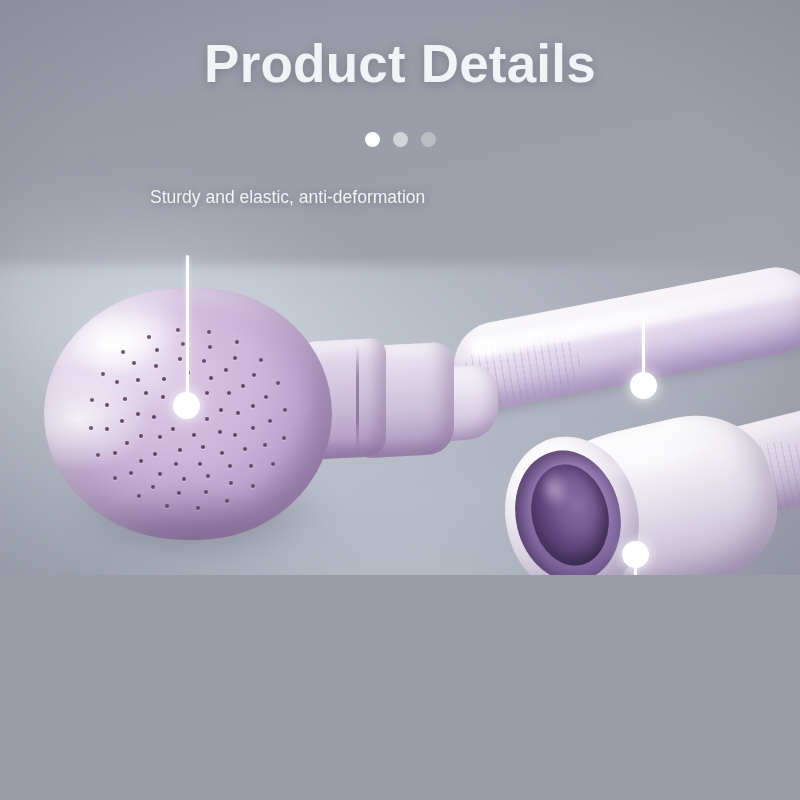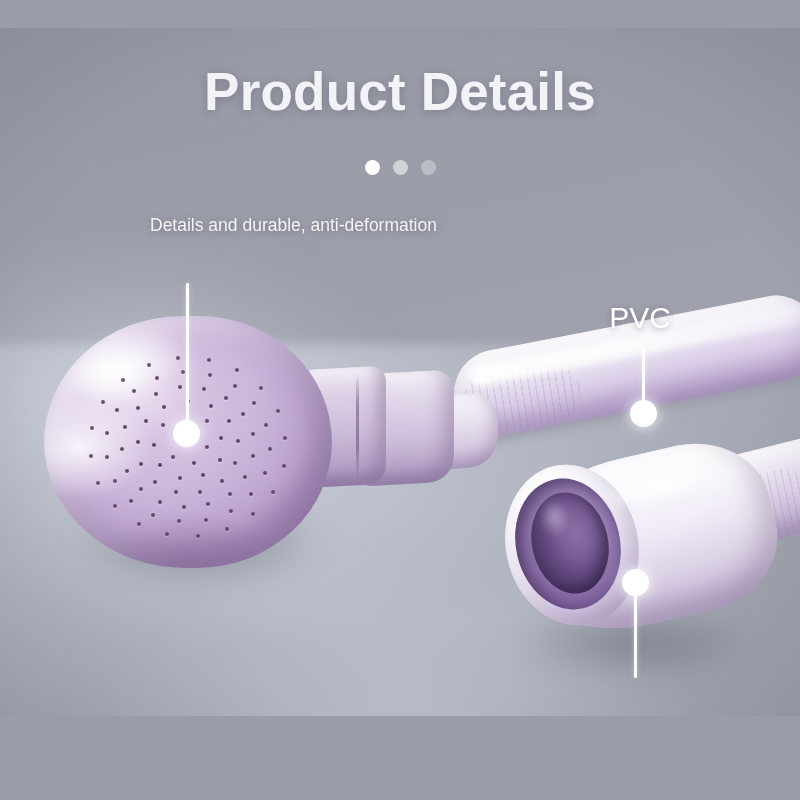--- a/index.html
+++ b/index.html
@@ -1,21 +1,21 @@
 <!DOCTYPE html>
 <html><head>
 <meta charset="utf-8">
 <style>
   html,body{margin:0;padding:0;}
   body{
     width:800px;height:800px;overflow:hidden;
     font-family:"Liberation Sans", sans-serif;
     background:#9a9ca8;
   }
-  #stage{position:relative;width:800px;height:688px;overflow:hidden;margin-top:28px;}
+  #stage{position:relative;width:800px;height:575px;overflow:hidden;}
 
   
   .bg-base{
     position:absolute;inset:0;
     background:
       radial-gradient(120% 90% at 50% 105%, rgba(200,205,216,0.95) 0%, rgba(176,181,194,0.55) 32%, rgba(154,156,168,0) 62%),
       linear-gradient(168deg,#979aa6 0%, #9c9eaa 38%, #a2a5b0 62%, #9a9da9 100%);
   }
   .bg-surface{
     position:absolute;left:-6%;top:46%;width:112%;height:60%;
@@ -345,28 +345,25 @@
   <div class="bg-vignette"></div>
 
   <div class="title">Product Details</div>
   <div class="dots">
     <span class="dot d1"></span>
     <span class="dot d2"></span>
     <span class="dot d3"></span>
   </div>
 
   <div class="callout" id="callout-abs">
-    <div class="sub">Details and durable, anti-deformation</div>
+    <div class="sub">Sturdy and elastic, anti-deformation</div>
   </div>
   <div class="leader" id="leader-abs"></div>
   <div class="marker" id="marker-abs"></div>
 
-  <div class="callout" id="callout-pvc">
-    <div class="lbl">PVC</div>
-  </div>
   <div class="leader" id="leader-pvc"></div>
   <div class="marker" id="marker-pvc"></div>
 
   <div class="callout" id="callout-tpr">
   </div>
   <div class="leader" id="leader-tpr"></div>
   <div class="marker" id="marker-tpr"></div>
 
 </div>
 

